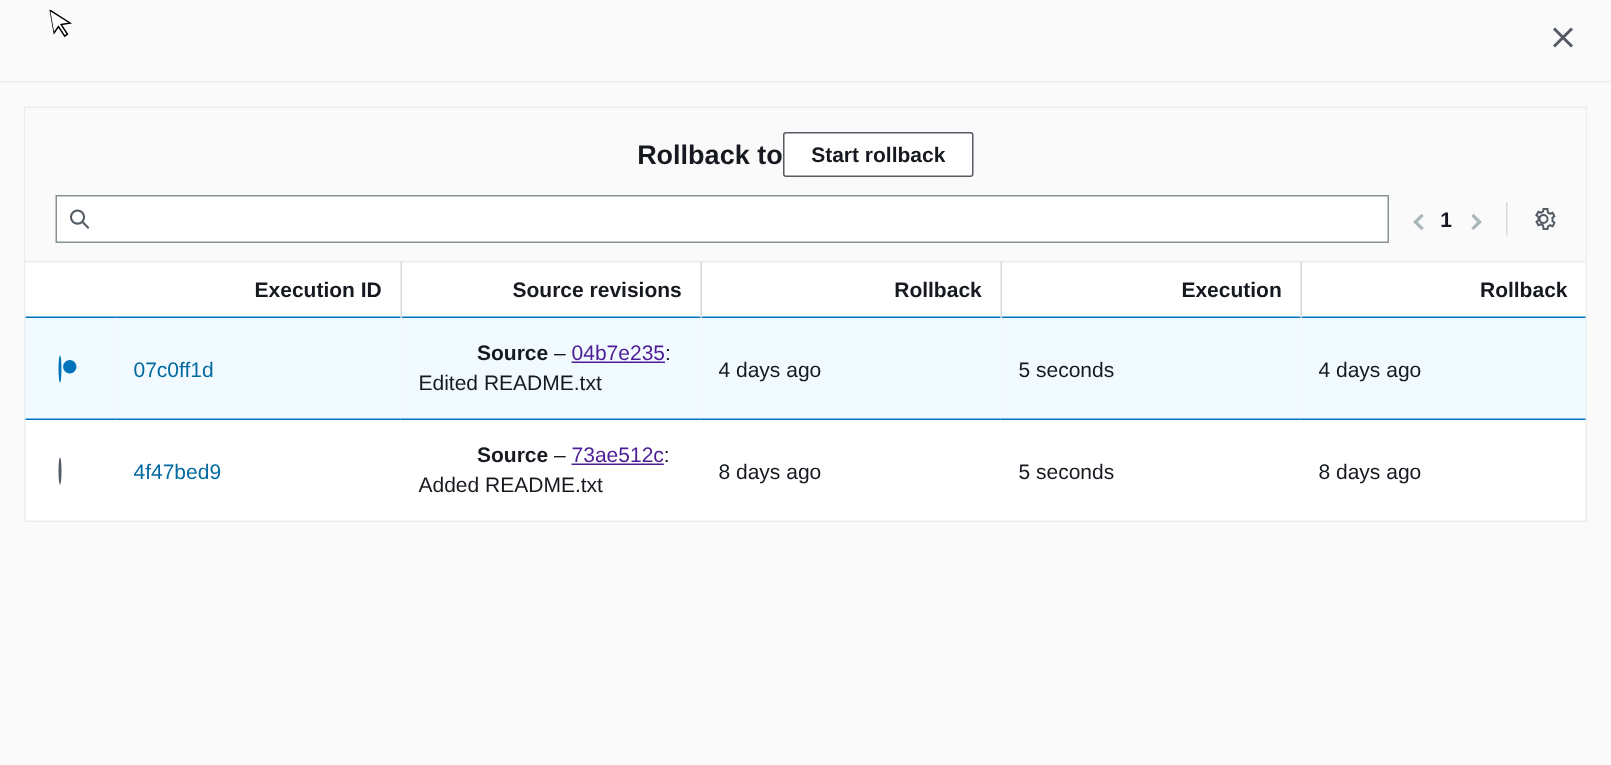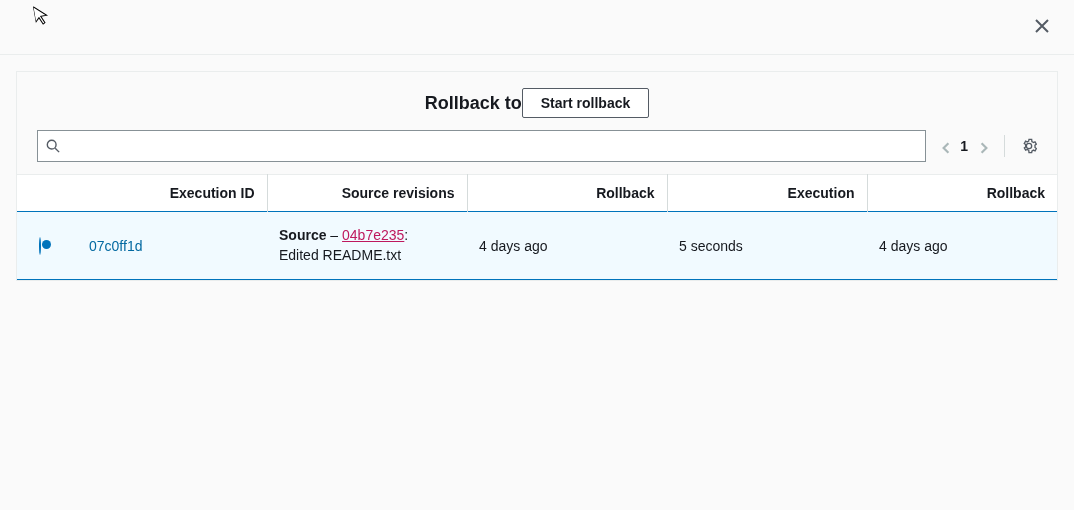--- a/index.html
+++ b/index.html
@@ -180,23 +180,24 @@
   }
   .exec-link {
     color: #0369a1;
     cursor: pointer;
   }
   .src-line {
     line-height: 1.4;
   }
   .src-label {
     font-weight: 700;
+    margin-left: 39px;
   }
   .commit-link {
-    color: #be185d;
+    color: #4c1d95;
     text-decoration: underline;
     cursor: pointer;
   }
   .col-radio { width: 60px; padding-left: 22px !important; }
   .col-exec { width: 190px; }
   .col-src { width: 200px; }
   .col-started { width: 200px; }
   .col-dur { width: 200px; }
 </style>
 </head>
@@ -272,18 +273,29 @@
             <td class="col-radio"><span class="radio checked"></span></td>
             <td><span class="exec-link">07c0ff1d</span></td>
             <td>
               <div class="src-line"><span class="src-label">Source</span><span> – </span><span class="commit-link">04b7e235</span><span>:</span></div>
               <div class="src-line">Edited README.txt</div>
             </td>
             <td>4 days ago</td>
             <td>5 seconds</td>
             <td>4 days ago</td>
           </tr>
+          <tr>
+            <td class="col-radio"><span class="radio"></span></td>
+            <td><span class="exec-link">4f47bed9</span></td>
+            <td>
+              <div class="src-line"><span class="src-label">Source</span><span> – </span><span class="commit-link">73ae512c</span><span>:</span></div>
+              <div class="src-line">Added README.txt</div>
+            </td>
+            <td>8 days ago</td>
+            <td>5 seconds</td>
+            <td>8 days ago</td>
+          </tr>
         </tbody>
     </table>
 
   </div>
 
 </div>
 
 </body></html>

